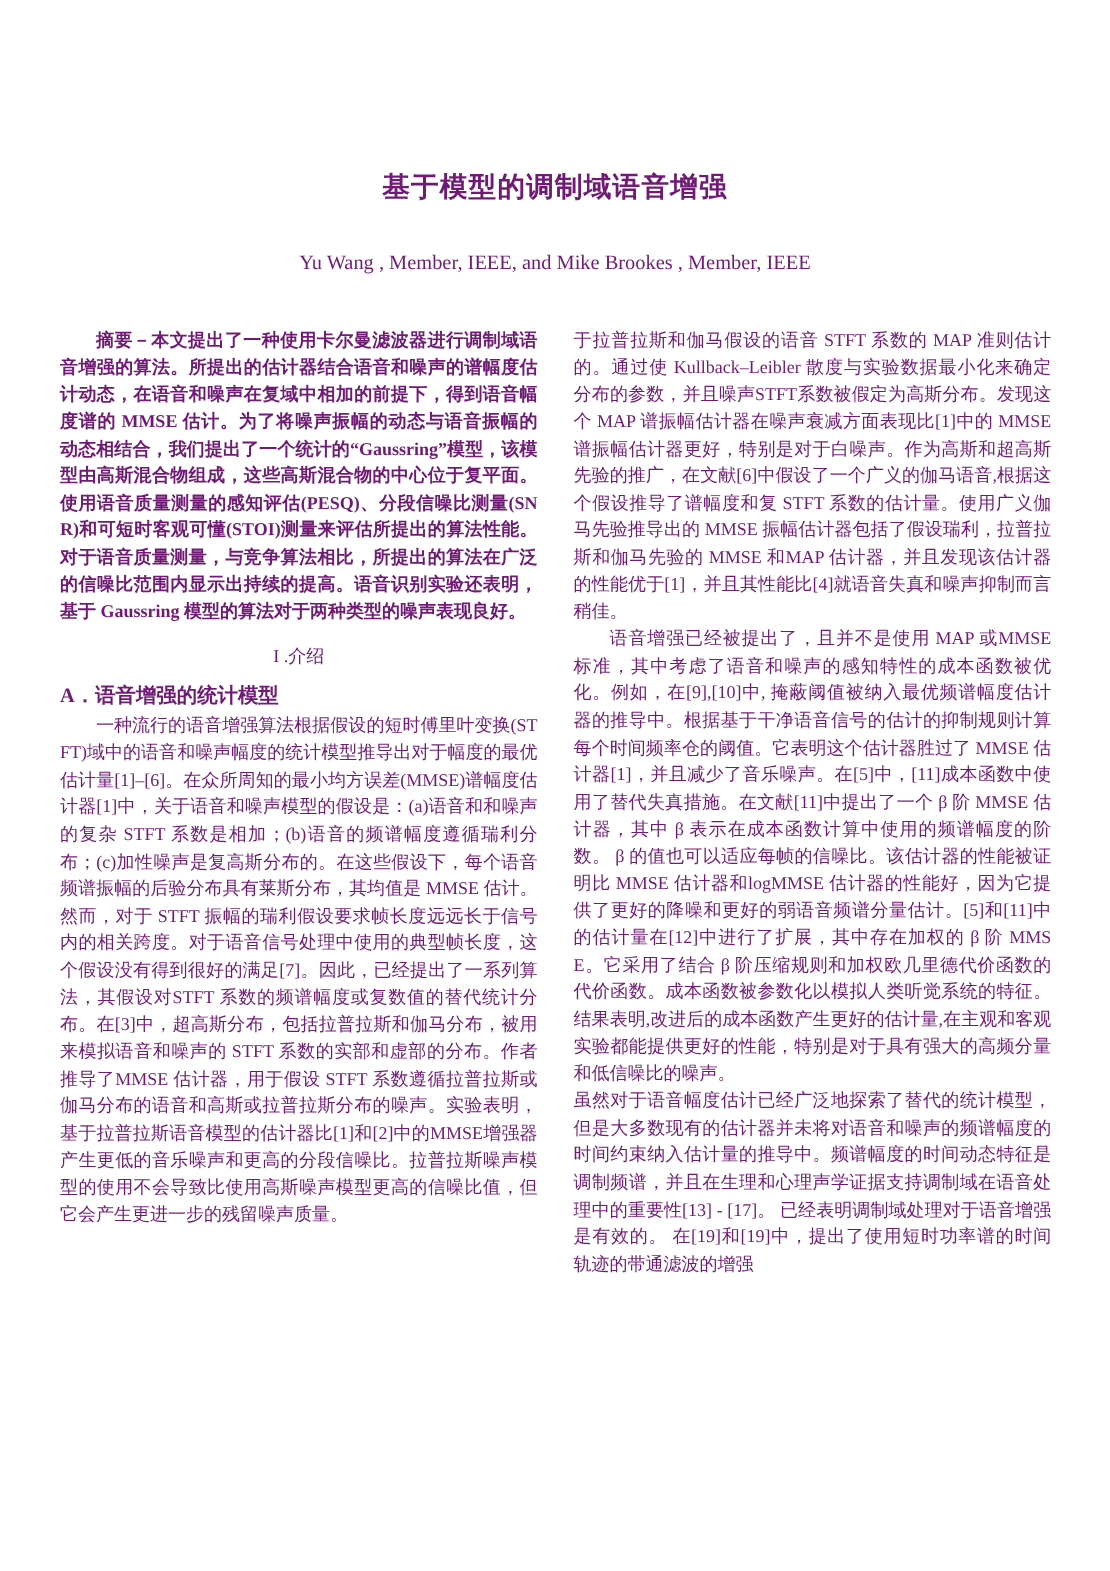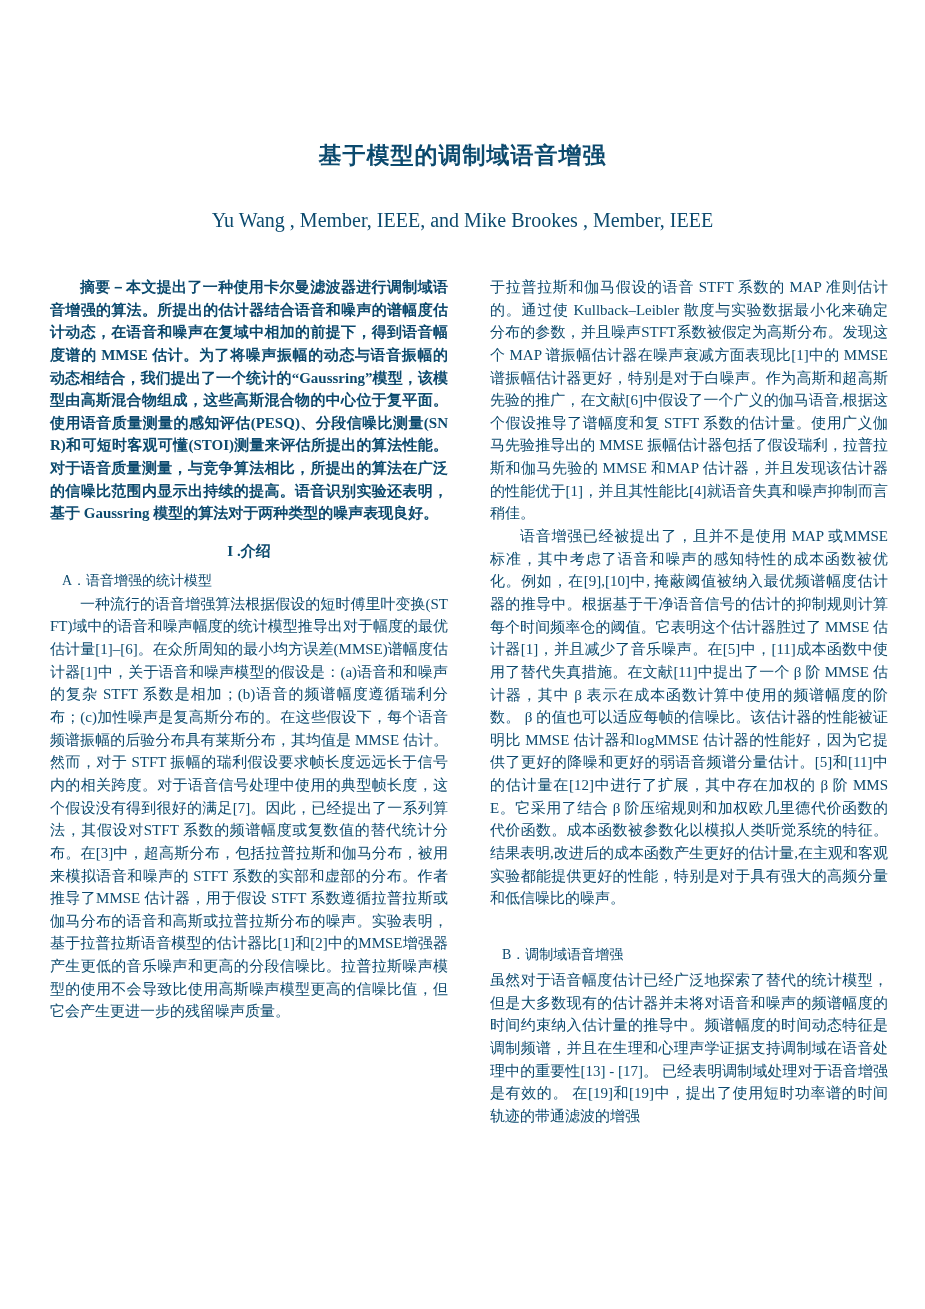--- a/index.html
+++ b/index.html
@@ -6,69 +6,69 @@
     margin: 0;
     padding: 0;
     background: #ffffff;
   }
   .page {
     position: relative;
     width: 925px;
     height: 1309px;
     margin: 0 auto;
     background: #ffffff;
-    color: #0c4a6e;
+    color: #701a75;
     box-sizing: border-box;
     padding: 140px 50px 0 50px;
     overflow: hidden;
     font-family: "Liberation Serif", "DejaVu Serif", serif;
   }
   .title {
     margin: 0 0 38px 0;
     text-align: center;
     font-size: 23px;
     font-weight: bold;
     letter-spacing: 1px;
   }
   .authors {
     margin: 0 0 44px 0;
     text-align: center;
-    font-size: 20px;
+    font-size: 17px;
   }
   .columns {
     display: flex;
-    gap: 42px;
+    gap: 30px;
   }
   .col {
     width: 398px;
     flex: 0 0 398px;
     font-size: 15px;
     line-height: 1.51;
     text-align: justify;
     word-break: break-all;
   }
   .col p {
     margin: 0;
   }
   .indent {
     text-indent: 2em;
   }
   .bold {
     font-weight: bold;
   }
   .section-heading {
     font-size: 15px;
-    font-weight: bold;
+    font-weight: normal;
     text-align: center;
     margin: 15px 0 7px 0;
   }
   .subsection-heading {
-    font-size: 14px;
-    font-weight: normal;
-    margin: 0 0 2px 12px;
+    font-size: 17px;
+    font-weight: bold;
+    margin: 0 0 2px 0;
   }
   .subsection-heading.spaced {
     margin-top: 34px;
     margin-bottom: 4px;
   }
 </style>
 </head>
 <body>
 
 <div class="page">
@@ -82,19 +82,18 @@
     <div class="col">
       <p class="bold indent">摘要－本文提出了一种使用卡尔曼滤波器进行调制域语音增强的算法。所提出的估计器结合语音和噪声的谱幅度估计动态，在语音和噪声在复域中相加的前提下，得到语音幅度谱的 MMSE 估计。为了将噪声振幅的动态与语音振幅的动态相结合，我们提出了一个统计的“Gaussring”模型，该模型由高斯混合物组成，这些高斯混合物的中心位于复平面。使用语音质量测量的感知评估(PESQ)、分段信噪比测量(SNR)和可短时客观可懂(STOI)测量来评估所提出的算法性能。对于语音质量测量，与竞争算法相比，所提出的算法在广泛的信噪比范围内显示出持续的提高。语音识别实验还表明，基于 Gaussring 模型的算法对于两种类型的噪声表现良好。</p>
       <h2 class="section-heading">I .介绍</h2>
       <h3 class="subsection-heading">A．语音增强的统计模型</h3>
       <p class="indent">一种流行的语音增强算法根据假设的短时傅里叶变换(STFT)域中的语音和噪声幅度的统计模型推导出对于幅度的最优估计量[1]–[6]。在众所周知的最小均方误差(MMSE)谱幅度估计器[1]中，关于语音和噪声模型的假设是：(a)语音和和噪声的复杂 STFT 系数是相加；(b)语音的频谱幅度遵循瑞利分布；(c)加性噪声是复高斯分布的。在这些假设下，每个语音频谱振幅的后验分布具有莱斯分布，其均值是 MMSE 估计。然而，对于 STFT 振幅的瑞利假设要求帧长度远远长于信号内的相关跨度。对于语音信号处理中使用的典型帧长度，这个假设没有得到很好的满足[7]。因此，已经提出了一系列算法，其假设对STFT 系数的频谱幅度或复数值的替代统计分布。在[3]中，超高斯分布，包括拉普拉斯和伽马分布，被用来模拟语音和噪声的 STFT 系数的实部和虚部的分布。作者推导了MMSE 估计器，用于假设 STFT 系数遵循拉普拉斯或伽马分布的语音和高斯或拉普拉斯分布的噪声。实验表明，基于拉普拉斯语音模型的估计器比[1]和[2]中的MMSE增强器产生更低的音乐噪声和更高的分段信噪比。拉普拉斯噪声模型的使用不会导致比使用高斯噪声模型更高的信噪比值，但它会产生更进一步的残留噪声质量。</p>
     </div>
 
     <div class="col">
       <p>于拉普拉斯和伽马假设的语音 STFT 系数的 MAP 准则估计的。通过使 Kullback–Leibler 散度与实验数据最小化来确定分布的参数，并且噪声STFT系数被假定为高斯分布。发现这个 MAP 谱振幅估计器在噪声衰减方面表现比[1]中的 MMSE 谱振幅估计器更好，特别是对于白噪声。作为高斯和超高斯先验的推广，在文献[6]中假设了一个广义的伽马语音,根据这个假设推导了谱幅度和复 STFT 系数的估计量。使用广义伽马先验推导出的 MMSE 振幅估计器包括了假设瑞利，拉普拉斯和伽马先验的 MMSE 和MAP 估计器，并且发现该估计器的性能优于[1]，并且其性能比[4]就语音失真和噪声抑制而言稍佳。</p>
       <p class="indent">语音增强已经被提出了，且并不是使用 MAP 或MMSE 标准，其中考虑了语音和噪声的感知特性的成本函数被优化。例如，在[9],[10]中, 掩蔽阈值被纳入最优频谱幅度估计器的推导中。根据基于干净语音信号的估计的抑制规则计算每个时间频率仓的阈值。它表明这个估计器胜过了 MMSE 估计器[1]，并且减少了音乐噪声。在[5]中，[11]成本函数中使用了替代失真措施。在文献[11]中提出了一个 β 阶 MMSE 估计器，其中 β 表示在成本函数计算中使用的频谱幅度的阶数。 β 的值也可以适应每帧的信噪比。该估计器的性能被证明比 MMSE 估计器和logMMSE 估计器的性能好，因为它提供了更好的降噪和更好的弱语音频谱分量估计。[5]和[11]中的估计量在[12]中进行了扩展，其中存在加权的 β 阶 MMSE。它采用了结合 β 阶压缩规则和加权欧几里德代价函数的代价函数。成本函数被参数化以模拟人类听觉系统的特征。 结果表明,改进后的成本函数产生更好的估计量,在主观和客观实验都能提供更好的性能，特别是对于具有强大的高频分量和低信噪比的噪声。</p>
-      <h3 class="subsection-heading spaced">B．调制域语音增强</h3>
       <p>虽然对于语音幅度估计已经广泛地探索了替代的统计模型，但是大多数现有的估计器并未将对语音和噪声的频谱幅度的时间约束纳入估计量的推导中。频谱幅度的时间动态特征是调制频谱，并且在生理和心理声学证据支持调制域在语音处理中的重要性[13] - [17]。 已经表明调制域处理对于语音增强是有效的。 在[19]和[19]中，提出了使用短时功率谱的时间轨迹的带通滤波的增强</p>
     </div>
 
   </div>
 
 </div>
 
 </body></html>

